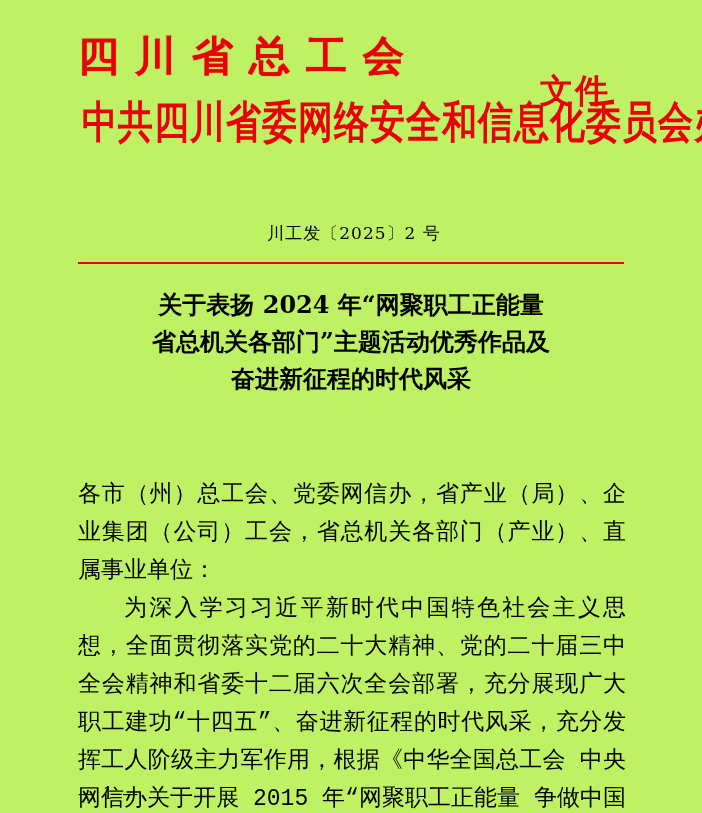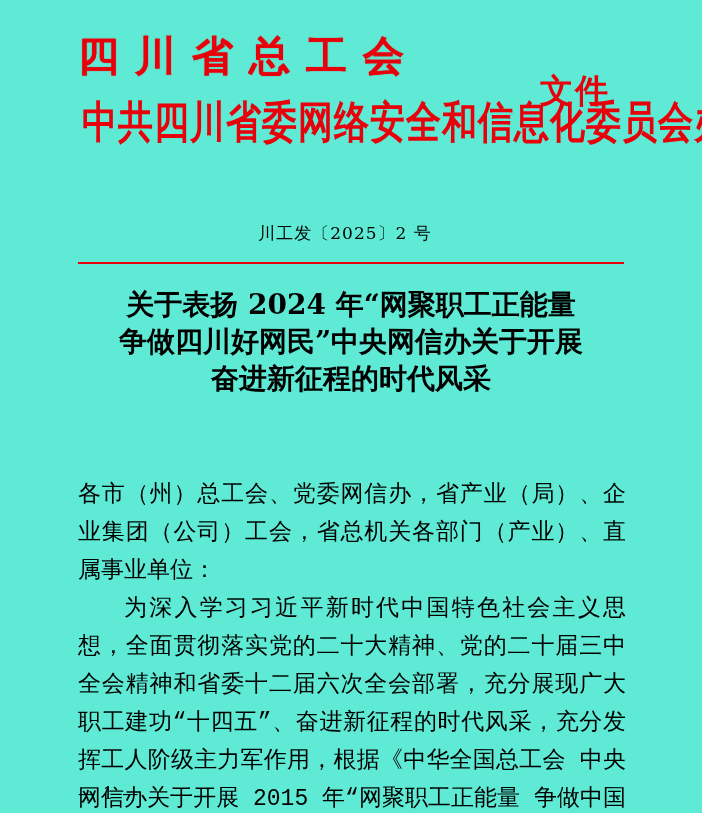--- a/index.html
+++ b/index.html
@@ -10,21 +10,21 @@
     width: 702px;
     height: 813px;
     background: #ffffff;
     font-family: "DejaVu Serif", "Liberation Serif", serif;
     overflow: hidden;
   }
   .page {
     position: relative;
     width: 702px;
     height: 813px;
-    background: #5eead4;
+    background: #bef264;
     box-sizing: border-box;
   }
 
   
   .masthead {
     position: relative;
     padding-top: 34px;
     height: 130px;
     box-sizing: border-box;
   }
@@ -67,21 +67,21 @@
     line-height: 1.25;
     white-space: nowrap;
     transform: scaleY(1.25);
     transform-origin: left top;
   }
 
   
   .doc-number {
     position: absolute;
     top: 222px;
-    left: 4px;
+    left: 13px;
     width: 682px;
     text-align: center;
     font-size: 17px;
     font-family: "DejaVu Serif", "Liberation Serif", serif;
     letter-spacing: 1px;
     color: #000;
   }
 
   
   .red-rule {
@@ -95,21 +95,21 @@
 
   
   .doc-title {
     position: absolute;
     top: 286px;
     left: 90px;
     width: 522px;
     text-align: center;
     font-family: "DejaVu Serif", "Liberation Serif", serif;
     font-weight: bold;
-    font-size: 28px;
+    font-size: 24px;
     line-height: 37px;
     color: #000;
   }
   .doc-title div {
     white-space: nowrap;
   }
 
   
   .body-text {
     position: absolute;
@@ -152,21 +152,21 @@
     <div class="mast-wenjian">文件</div>
     <div class="mast-line2">中共四川省委网络安全和信息化委员会办公室</div>
   </div>
 
   <div class="doc-number">川工发〔2025〕2 号</div>
 
   <div class="red-rule"></div>
 
   <div class="doc-title">
     <div>关于表扬 2024 年“网聚职工正能量</div>
-    <div>争做四川好网民”中央网信办关于开展</div>
+    <div>省总机关各部门”主题活动优秀作品及</div>
     <div>奋进新征程的时代风采</div>
   </div>
 
   <div class="body-text">
     <p>各市（州）总工会、党委网信办，省产业（局）、企业集团（公司）工会，省总机关各部门（产业）、直属事业单位：</p>
     <p class="indent">为深入学习习近平新时代中国特色社会主义思想，全面贯彻落实党的二十大精神、党的二十届三中全会精神和省委十二届六次全会部署，充分展现广大职工建功“十四五”、奋进新征程的时代风采，充分发挥工人阶级主力军作用，根据《中华全国总工会 中央网信办关于开展 2015 年“网聚职工正能量 争做中国好网民”主题活动的通知》</p>
   </div>
 
   <div class="page-number">— 1 —</div>
 

